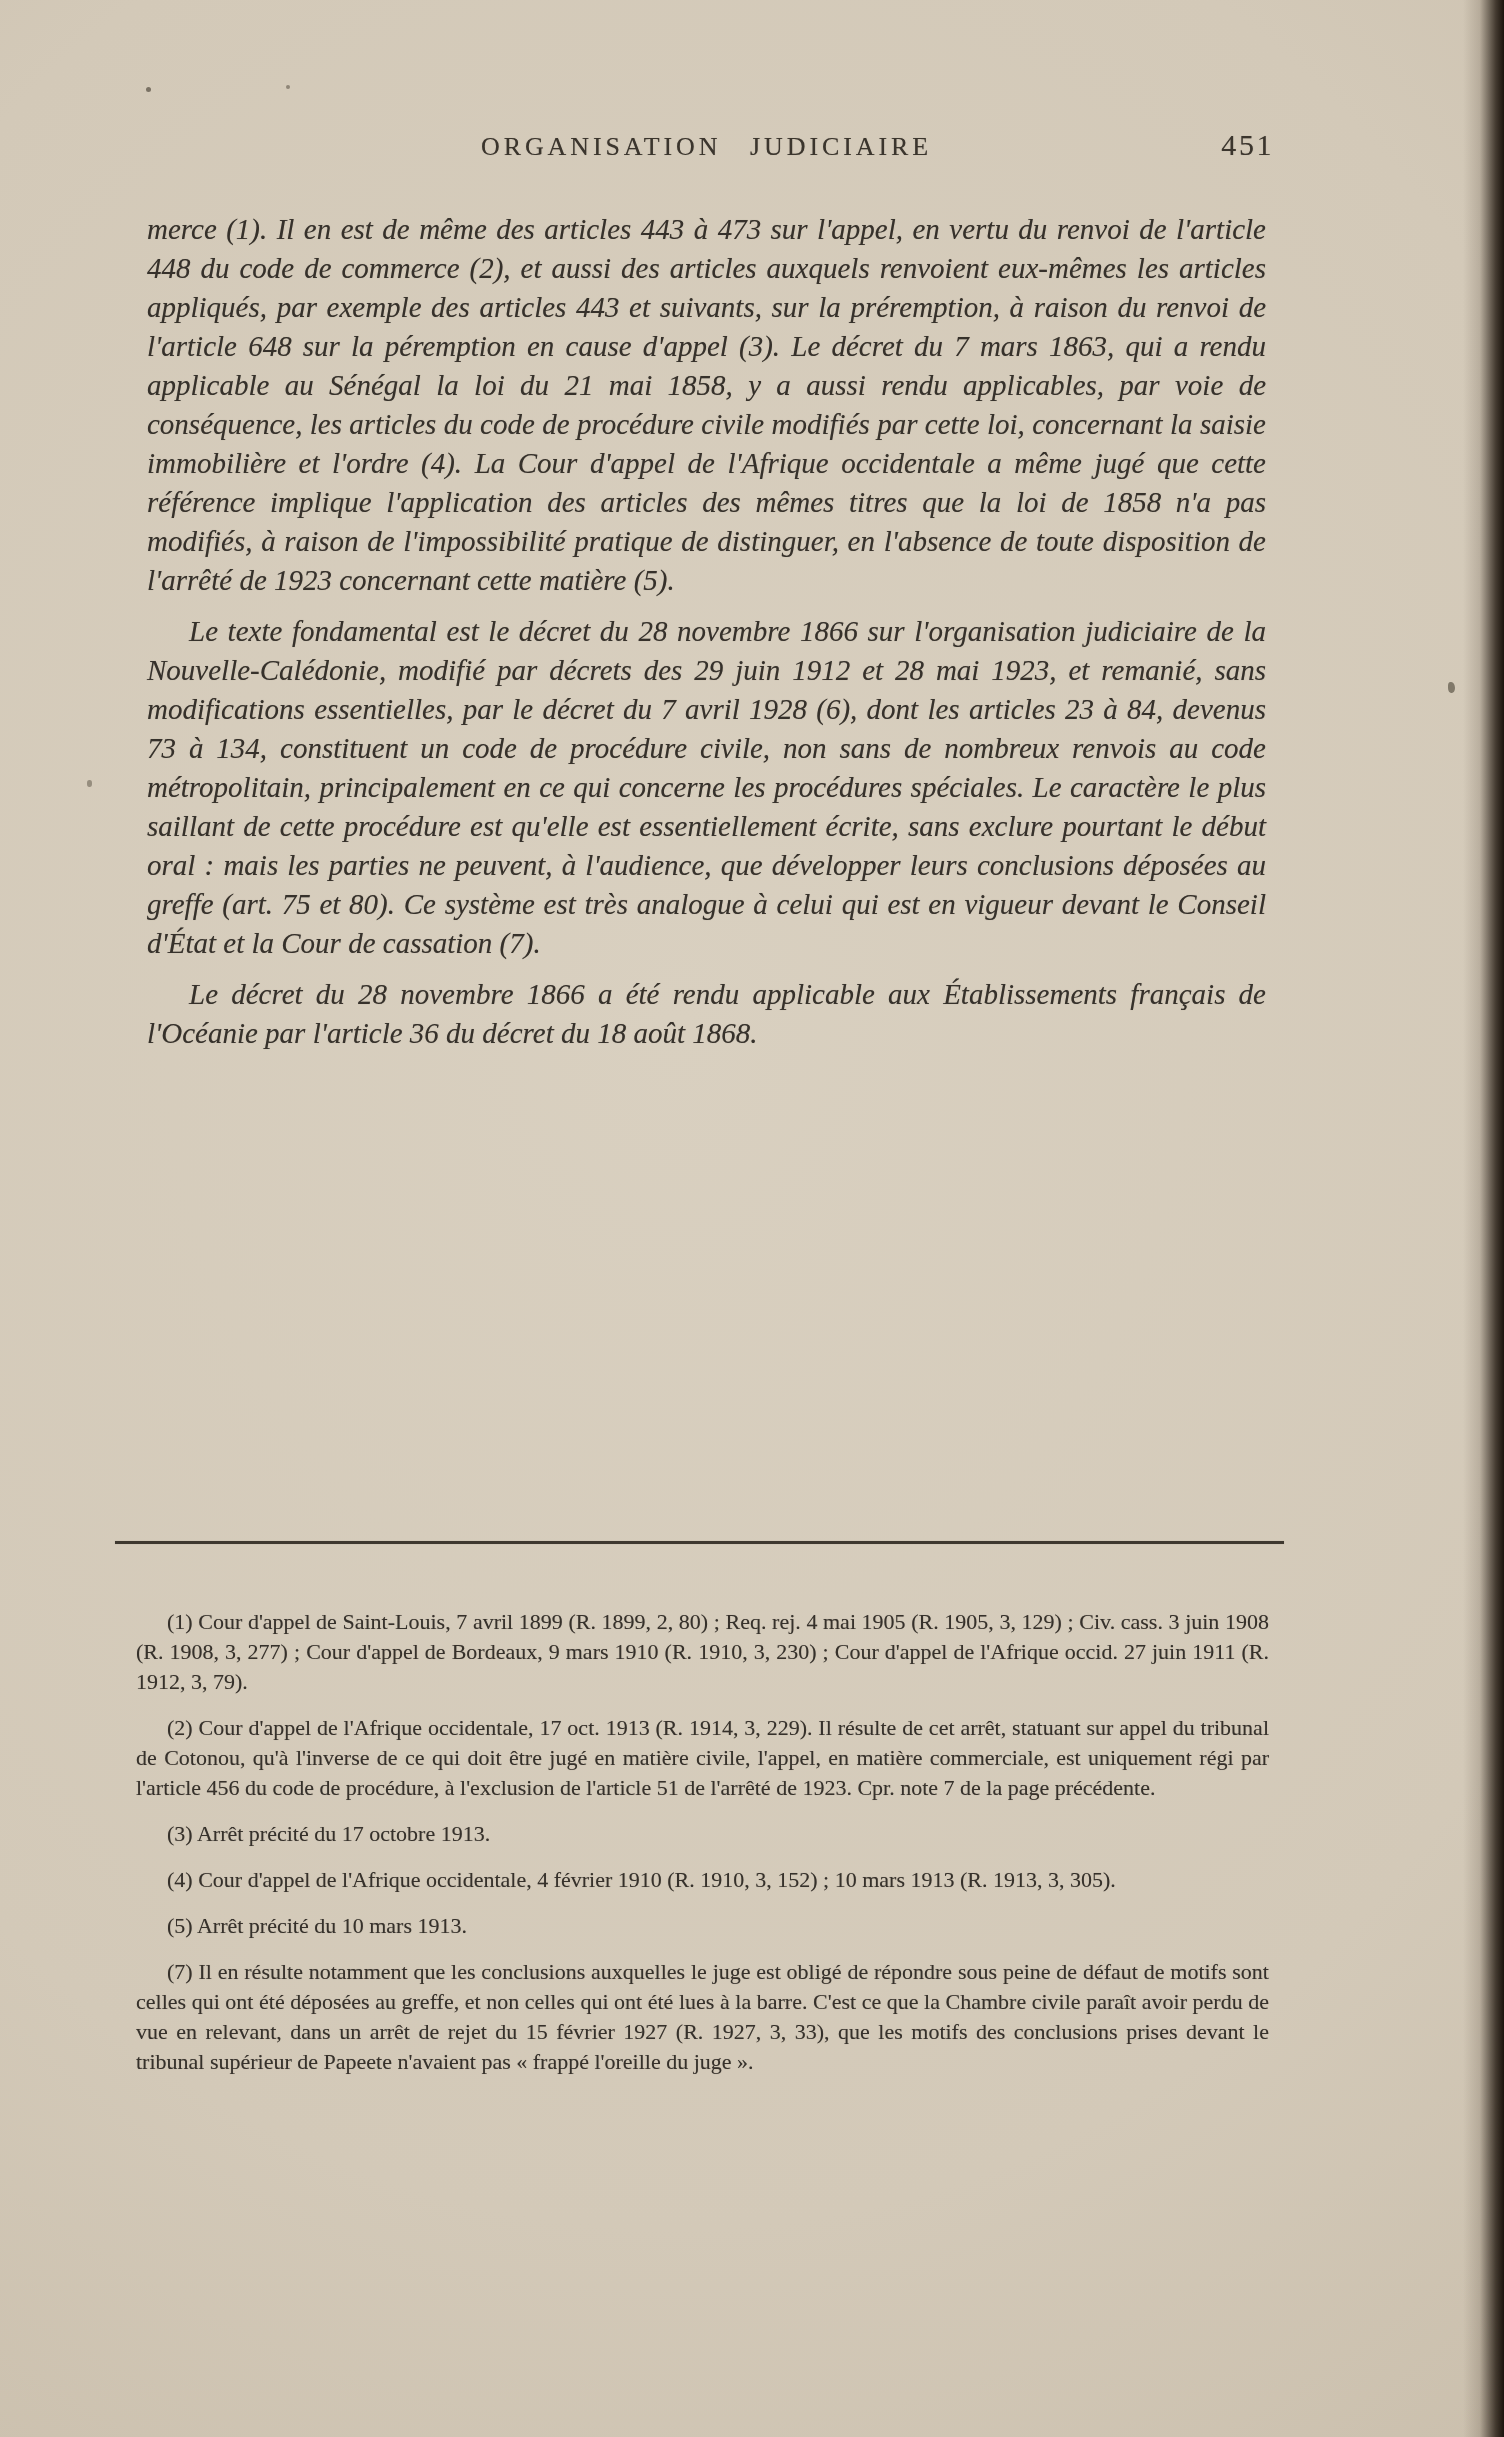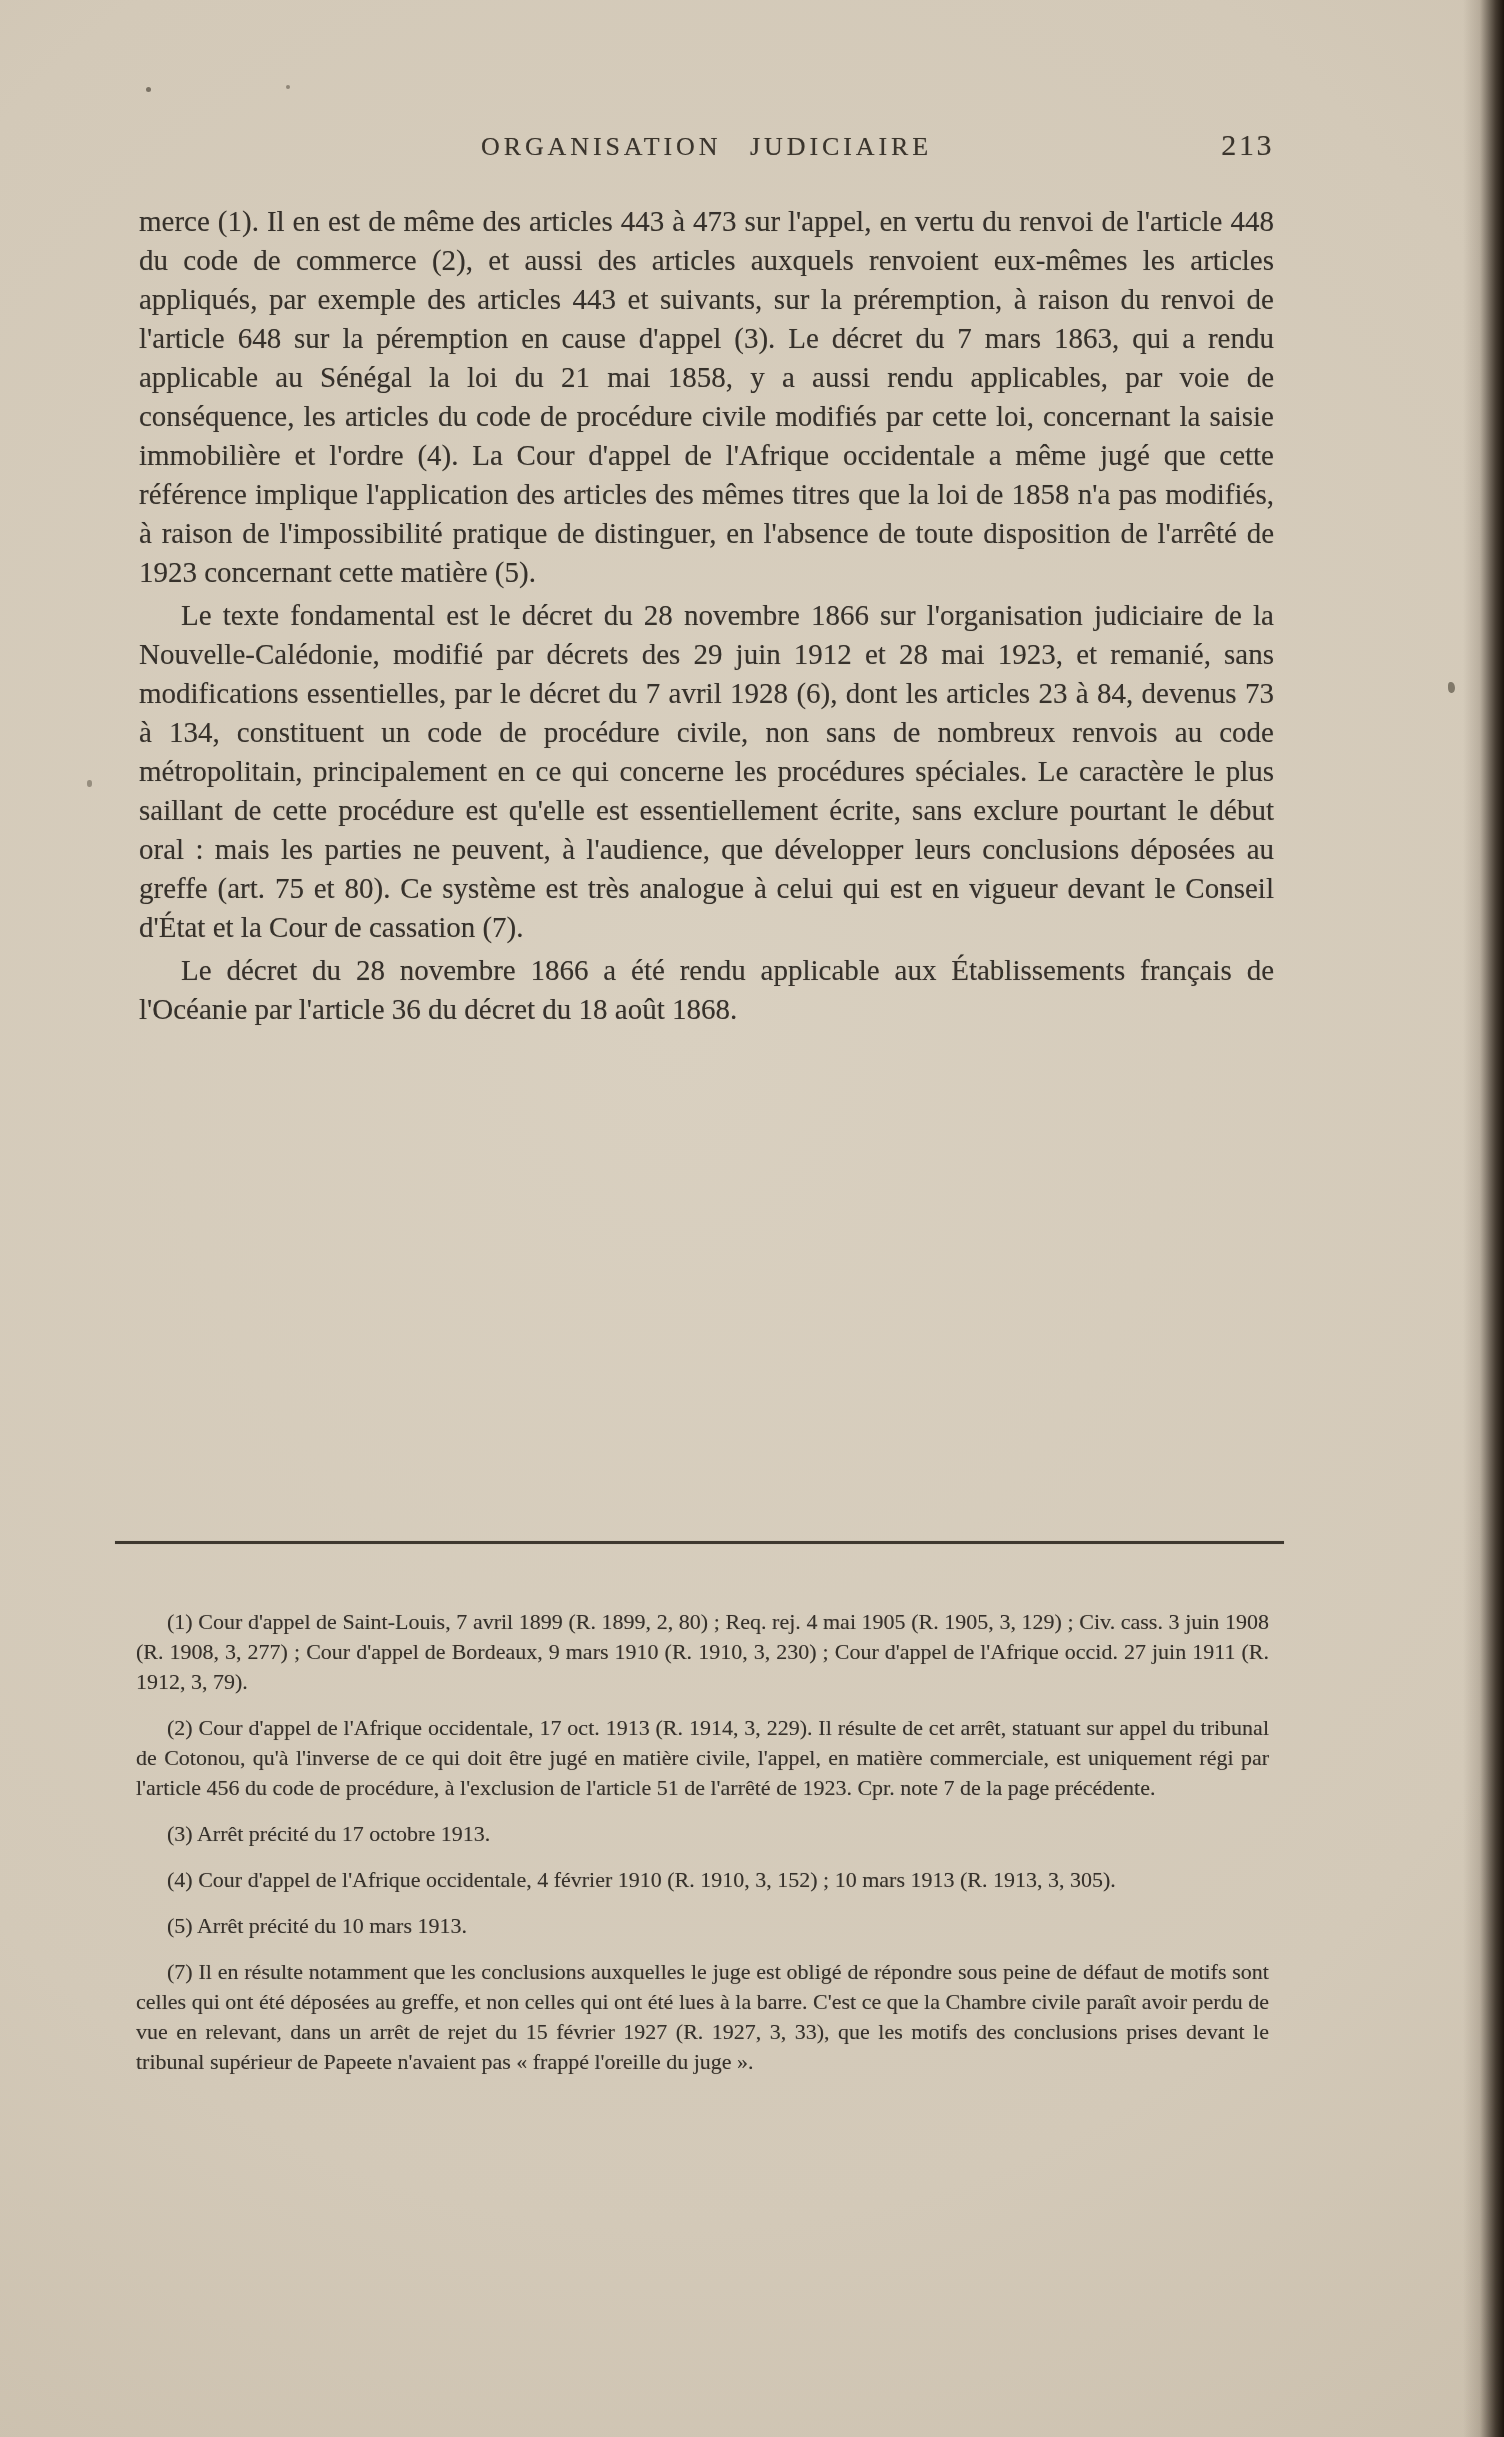--- a/index.html
+++ b/index.html
@@ -44,21 +44,21 @@
   .page-number{
     position:absolute;right:3.9px;top:0;
     font-size:30px;letter-spacing:2.6px;color:#3b352d;
     text-shadow:0 0 0.7px rgba(54,49,43,0.45);
   }
   .body-text{
     position:absolute;top:198px;left:135px;width:1143px;
     font-size:29px;line-height:39px;text-align:justify;
     text-shadow:0 0 0.7px rgba(54,49,43,0.38);
   }
-  .para{margin:4px;text-indent:42px;}
+  .para{margin:12px;text-indent:42px;font-style:italic;}
   .para.no-indent{text-indent:0;}
   .footnote-rule{
     position:absolute;top:1541px;left:115px;width:1169px;height:0;
     border-top:3.3px solid var(--rule);
     box-shadow:0 0 0.7px rgba(54,49,43,0.5);
   }
   .footnotes{
     position:absolute;top:1591px;left:120px;width:1165px;
     font-size:22px;line-height:30px;text-align:justify;
     text-shadow:0 0 0.7px rgba(54,49,43,0.35);
@@ -71,21 +71,21 @@
   .speck-3{right:50px;top:682px;width:6.6px;height:10.5px;opacity:.6;border-radius:40% 60% 50% 50%;}
   .speck-4{left:87px;top:780px;width:4.6px;height:6.6px;opacity:.45;}
 </style>
 </head>
 <body>
 
 <div class="page">
 
   <header class="running-head">
     <span class="running-title">ORGANISATION JUDICIAIRE</span>
-    <span class="page-number">213</span>
+    <span class="page-number">451</span>
   </header>
 
   <main class="body-text">
     <p class="para no-indent">merce (1). Il en est de même des articles 443 à 473 sur l'appel, en vertu du renvoi de l'article 448 du code de commerce (2), et aussi des articles auxquels renvoient eux-mêmes les articles appliqués, par exemple des articles 443 et suivants, sur la préremption, à raison du renvoi de l'article 648 sur la péremption en cause d'appel (3). Le décret du 7 mars 1863, qui a rendu applicable au Sénégal la loi du 21 mai 1858, y a aussi rendu applicables, par voie de conséquence, les articles du code de procédure civile modifiés par cette loi, concernant la saisie immobilière et l'ordre (4). La Cour d'appel de l'Afrique occidentale a même jugé que cette référence implique l'application des articles des mêmes titres que la loi de 1858 n'a pas modifiés, à raison de l'impossibilité pratique de distinguer, en l'absence de toute disposition de l'arrêté de 1923 concernant cette matière (5).</p>
     <p class="para">Le texte fondamental est le décret du 28 novembre 1866 sur l'organisation judiciaire de la Nouvelle-Calédonie, modifié par décrets des 29 juin 1912 et 28 mai 1923, et remanié, sans modifications essentielles, par le décret du 7 avril 1928 (6), dont les articles 23 à 84, devenus 73 à 134, constituent un code de procédure civile, non sans de nombreux renvois au code métropolitain, principalement en ce qui concerne les procédures spéciales. Le caractère le plus saillant de cette procédure est qu'elle est essentiellement écrite, sans exclure pourtant le début oral : mais les parties ne peuvent, à l'audience, que développer leurs conclusions déposées au greffe (art. 75 et 80). Ce système est très analogue à celui qui est en vigueur devant le Conseil d'État et la Cour de cassation (7).</p>
     <p class="para">Le décret du 28 novembre 1866 a été rendu applicable aux Établissements français de l'Océanie par l'article 36 du décret du 18 août 1868.</p>
   </main>
 
   <div class="footnote-rule"></div>
 

